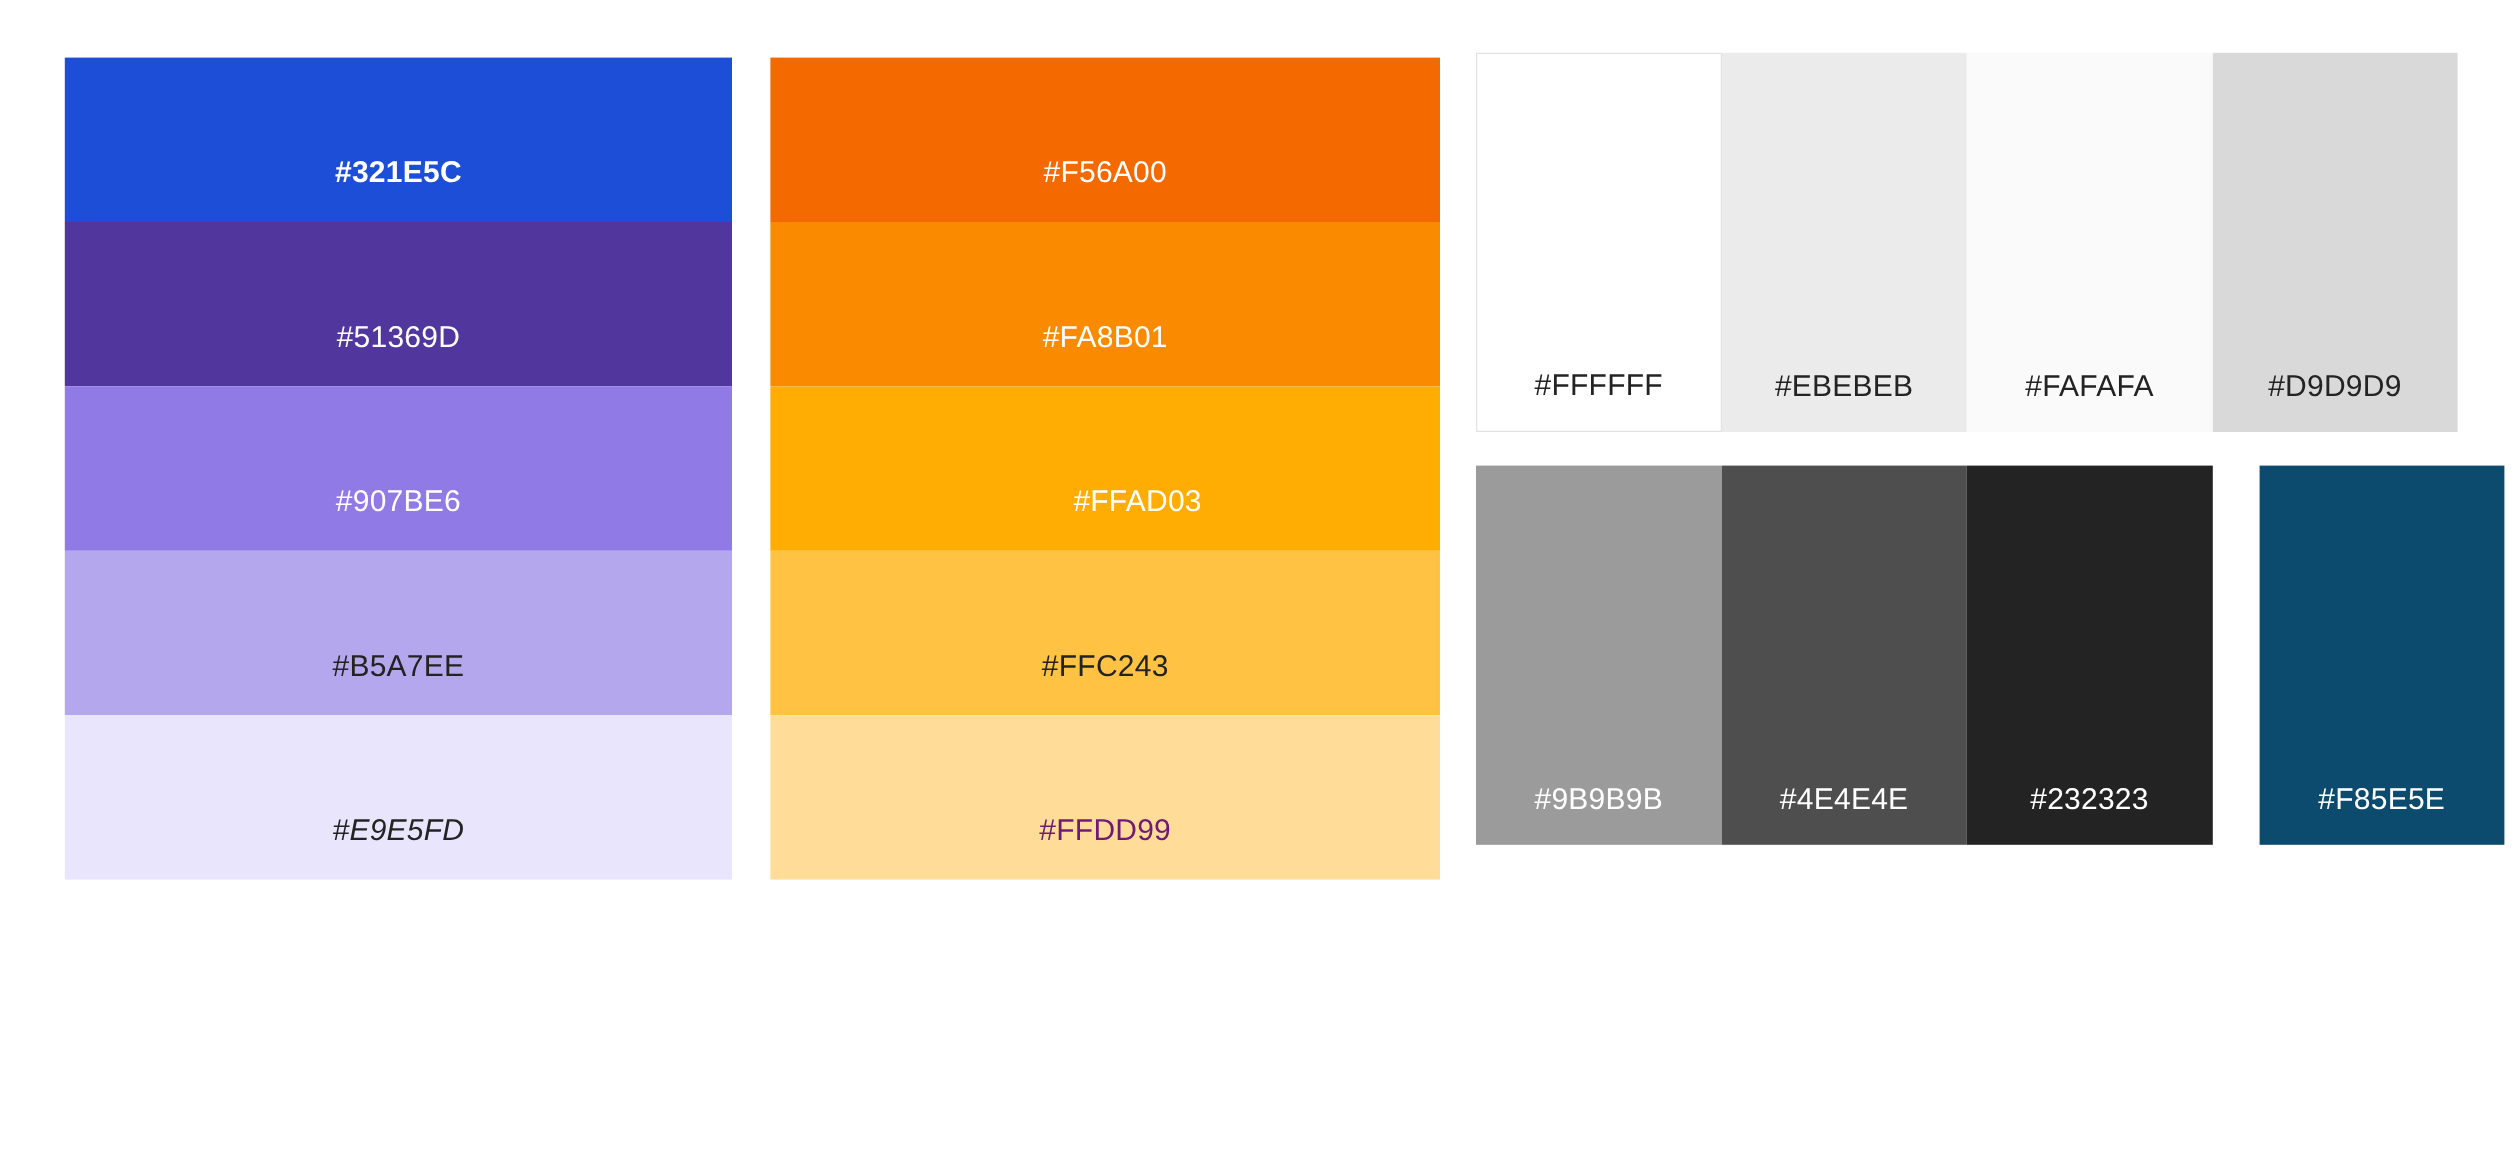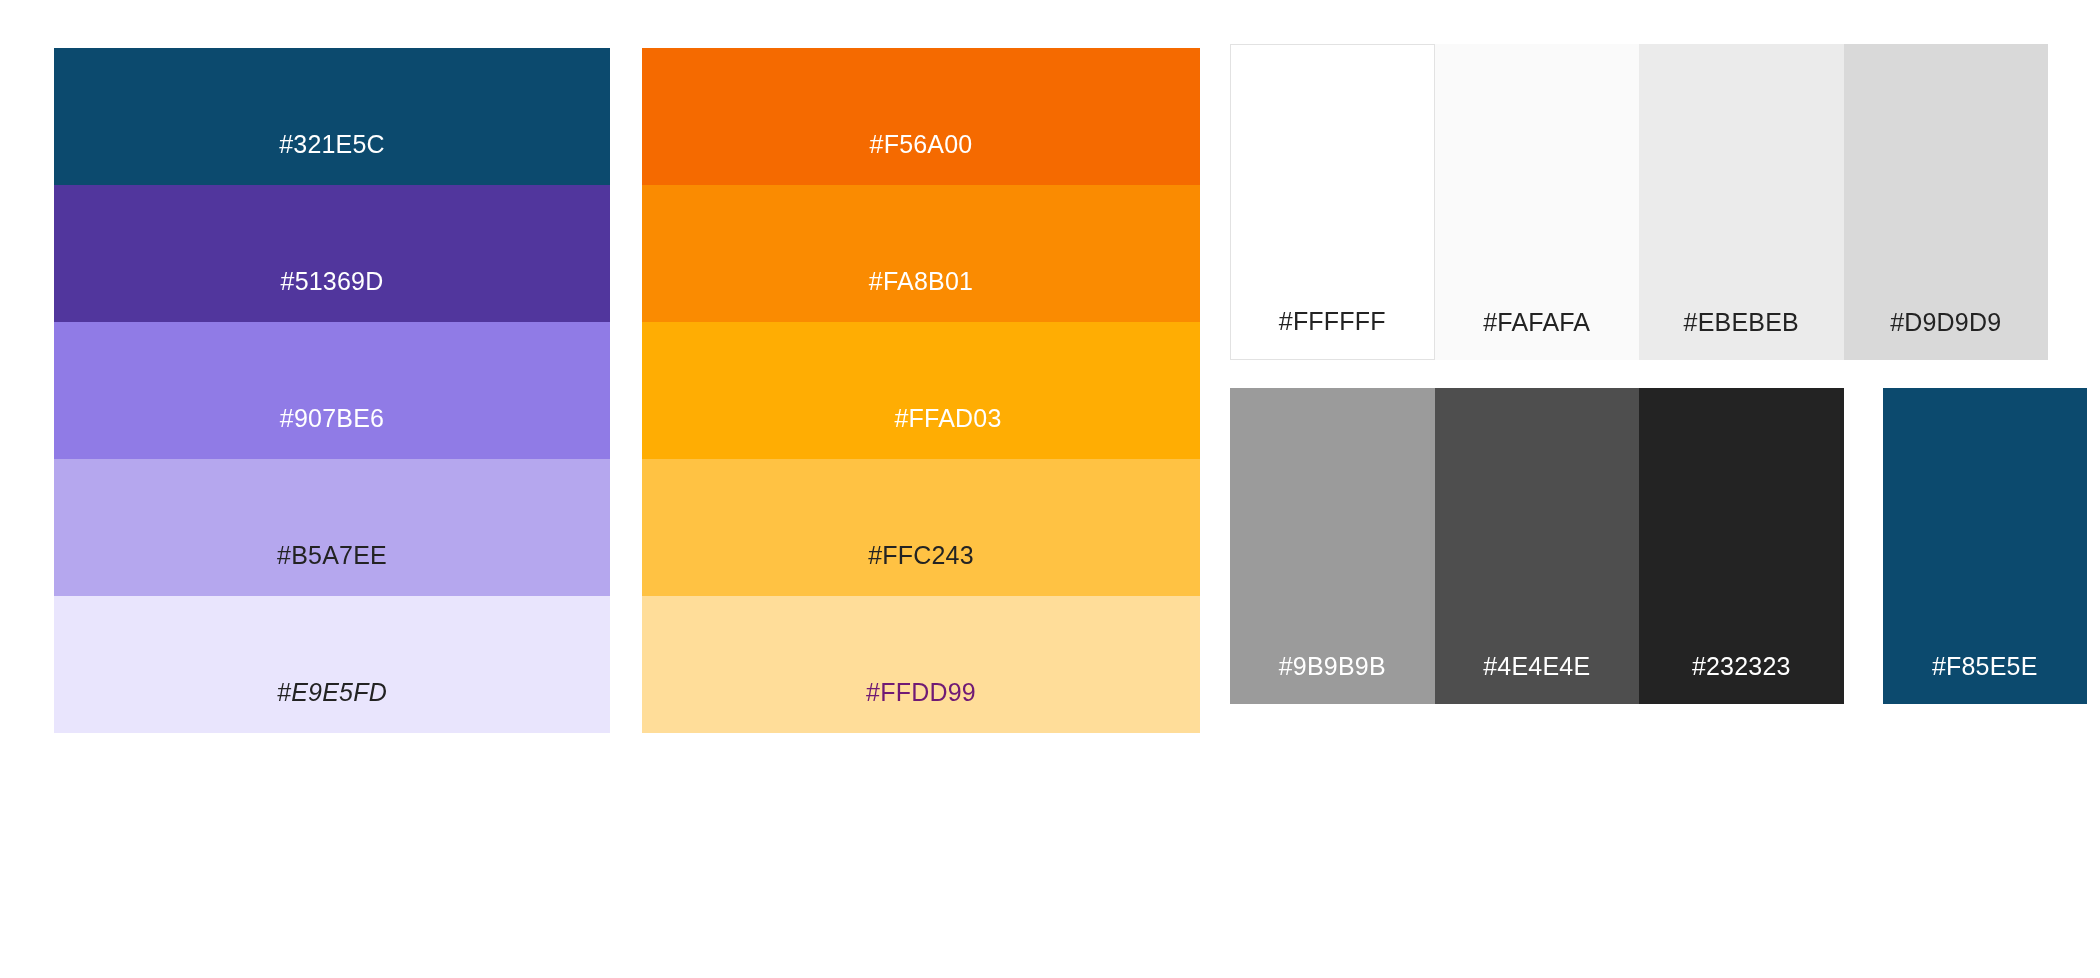--- a/index.html
+++ b/index.html
@@ -72,21 +72,21 @@
   #neutral-grid .swatch { width: 204.5px; height: 316px; }
   #neutral-grid .swatch-label { bottom: 25px; font-size: 25px; }
   .has-border { border: 1px solid #E2E2E2; }
 </style>
 </head>
 <body>
 
 <div id="palette-board">
 
   <div id="purple-column">
-      <div class="swatch" style="background: #0c4a6e;">
+      <div class="swatch" style="background: #1d4ed8; font-weight: bold;">
         <span class="swatch-label" style="color: rgb(255, 255, 255);">#321E5C</span>
       </div>
       <div class="swatch" style="background: rgb(81, 54, 157);">
         <span class="swatch-label" style="color: rgb(255, 255, 255);">#51369D</span>
       </div>
       <div class="swatch" style="background: rgb(144, 123, 230);">
         <span class="swatch-label" style="color: rgb(255, 255, 255);">#907BE6</span>
       </div>
       <div class="swatch" style="background: rgb(181, 167, 238);">
         <span class="swatch-label" style="color: rgb(35, 35, 35);">#B5A7EE</span>
@@ -111,25 +111,25 @@
       </div>
       <div class="swatch" style="background: rgb(255, 221, 153);">
         <span class="swatch-label" style="color: #701a75;">#FFDD99</span>
       </div>
     </div>
 
   <div id="neutral-grid">
       <div class="swatch has-border" style="background: rgb(255, 255, 255);">
         <span class="swatch-label" style="color: rgb(35, 35, 35);">#FFFFFF</span>
       </div>
+      <div class="swatch" style="background: rgb(235, 235, 235);">
+        <span class="swatch-label" style="color: rgb(35, 35, 35);">#EBEBEB</span>
+      </div>
       <div class="swatch" style="background: rgb(250, 250, 250);">
         <span class="swatch-label" style="color: rgb(35, 35, 35);">#FAFAFA</span>
-      </div>
-      <div class="swatch" style="background: rgb(235, 235, 235);">
-        <span class="swatch-label" style="color: rgb(35, 35, 35);">#EBEBEB</span>
       </div>
       <div class="swatch" style="background: rgb(217, 217, 217);">
         <span class="swatch-label" style="color: rgb(35, 35, 35);">#D9D9D9</span>
       </div>
       <div class="swatch" style="background: rgb(155, 155, 155);">
         <span class="swatch-label" style="color: rgb(255, 255, 255);">#9B9B9B</span>
       </div>
       <div class="swatch" style="background: rgb(78, 78, 78);">
         <span class="swatch-label" style="color: rgb(255, 255, 255);">#4E4E4E</span>
       </div>

